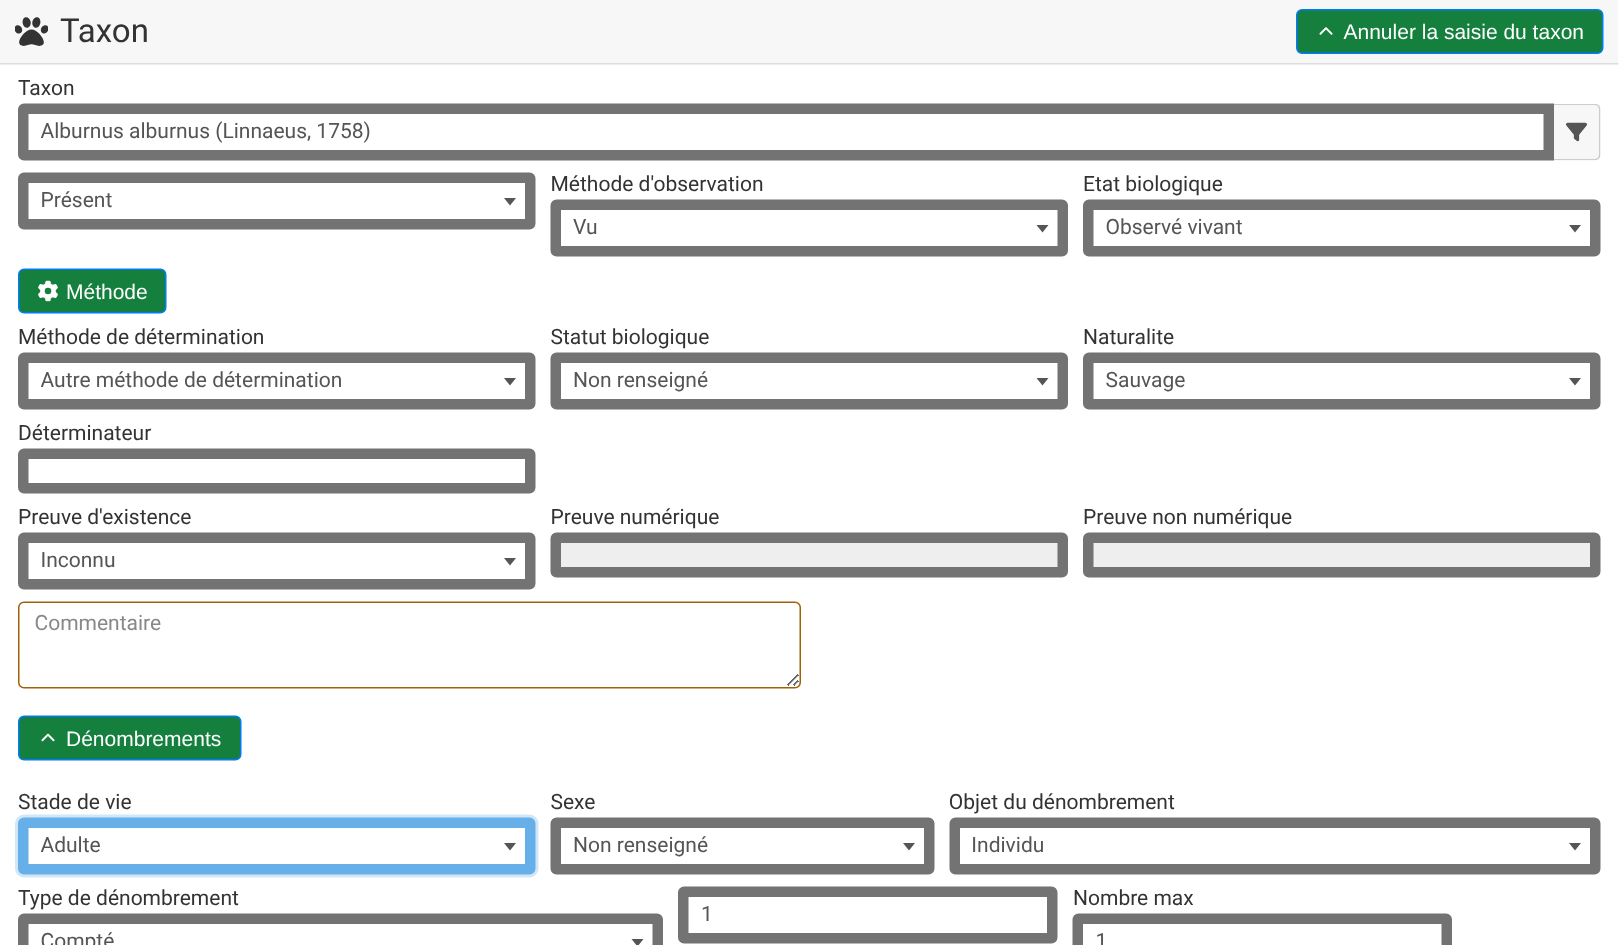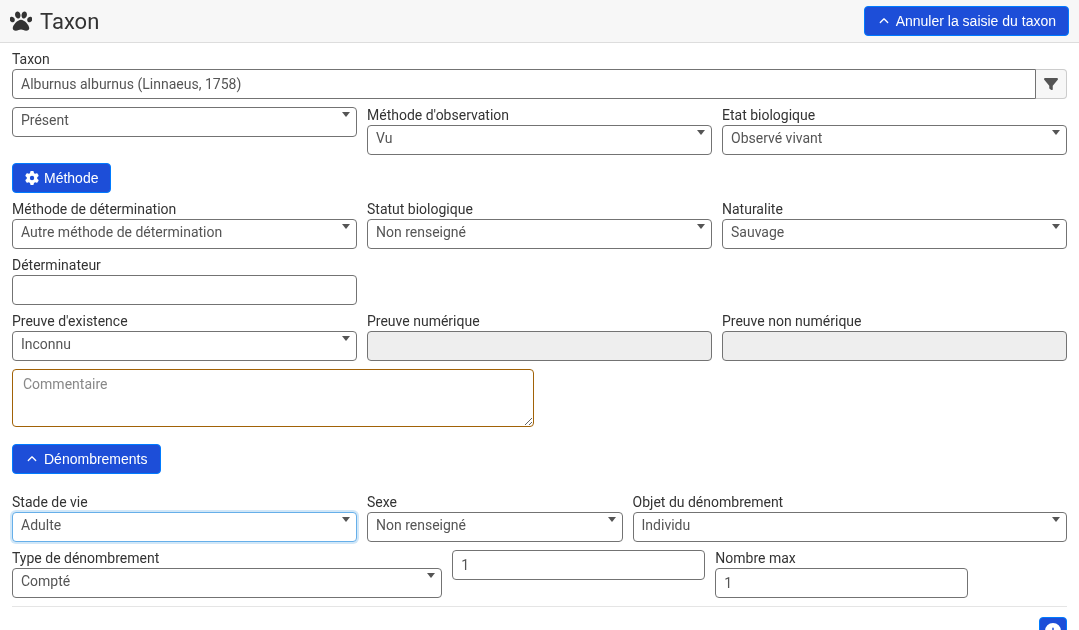--- a/index.html
+++ b/index.html
@@ -35,21 +35,21 @@
     align-items: center;
     justify-content: center;
     padding: 6px 12px;
     font-size: 14px;
     border-radius: 4px;
     border: 1px solid transparent;
     cursor: pointer;
     white-space: nowrap;
   }
   .btn-primary {
-    background: #1d4ed8;
+    background: #15803d;
     color: #fff;
     border-color: #007bff;
   }
   .btn-icon {
     width: 28px;
     height: 28px;
     padding: 4px;
   }
   .btn svg { width: 14px; height: 14px; fill: currentColor; margin-right: 5px; }
   .btn-icon svg { margin-right: 0; width: 16px; height: 16px; }
@@ -59,31 +59,31 @@
     color: #333;
     margin-bottom: 2px;
     display: block;
   }
   .form-group { margin-bottom: 8px; }
   .form-row { display: flex; gap: 10px; margin-bottom: 8px; }
   .form-row .form-group { flex: 1; margin-bottom: 0; }
   .ctrl {
     width: 100%;
     min-height: 30px;
-    border: 1px solid #737373;
+    border: 7px solid #737373;
     border-radius: 4px;
     padding: 4px 8px;
     font-size: 14px;
     color: #555;
     background: #fff;
     position: relative;
   }
   .ctrl.select {
     display: flex;
-    align-items: flex-start;
+    align-items: center;
     justify-content: space-between;
     padding-right: 6px;
     cursor: pointer;
   }
   .ctrl.select::after {
     content: "";
     width: 0; height: 0;
     border-left: 4px solid transparent;
     border-right: 4px solid transparent;
     border-top: 5px solid #555;

